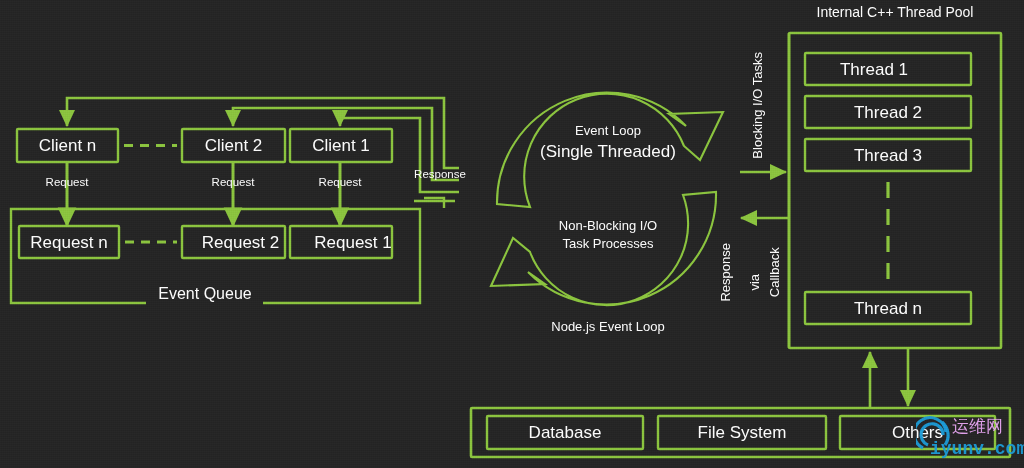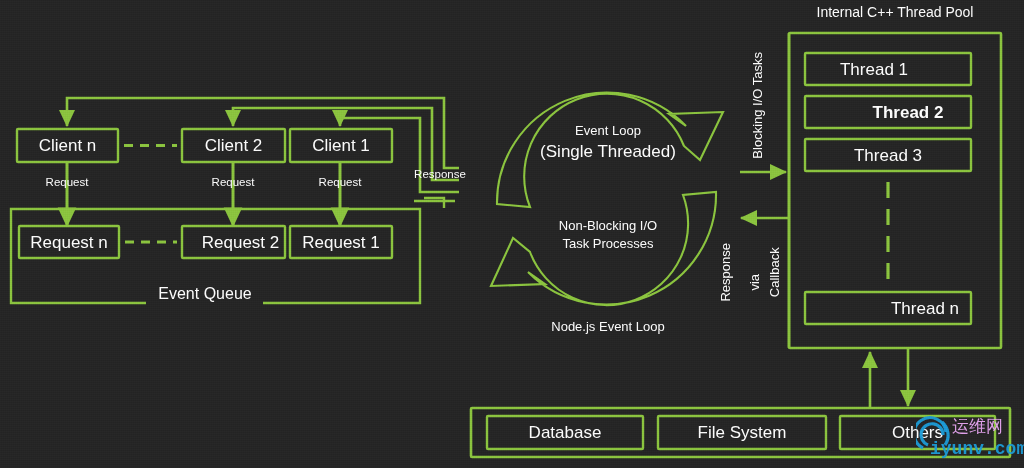--- a/index.html
+++ b/index.html
@@ -137,44 +137,44 @@
   <div class="lbl box-lbl" style="left:290px; top:136px; width:102px;">Client 1</div>
 
   <div class="lbl small-lbl" style="left:27px; top:176px; width:80px;">Request</div>
   <div class="lbl small-lbl" style="left:193px; top:176px; width:80px;">Request</div>
   <div class="lbl small-lbl" style="left:300px; top:176px; width:80px;">Request</div>
 
   <div class="lbl small-lbl" style="left:404px; top:168px; width:72px;">Response</div>
 
   <div class="lbl box-lbl" style="left:19px; top:233px; width:100px;">Request n</div>
   <div class="lbl box-lbl" style="left:184px; top:233px; width:113px;">Request 2</div>
-  <div class="lbl box-lbl" style="left:290px; top:233px; width:102px;">Request 1</div>
+  <div class="lbl box-lbl" style="left:290px; top:233px; width:102px;padding-left:12px;">Request 1</div>
 
   <div class="lbl" style="left:148px; top:285px; width:114px; font-size:16px;">Event Queue</div>
 
   <div class="lbl mid-lbl" style="left:528px; top:124px; width:160px; font-size:13px;">Event Loop</div>
   <div class="lbl mid-lbl" style="left:528px; top:142px; width:160px; font-size:17px;">(Single Threaded)</div>
 
   <div class="lbl mid-lbl" style="left:528px; top:219px; width:160px; font-size:13px;">Non-Blocking I/O</div>
   <div class="lbl mid-lbl" style="left:528px; top:237px; width:160px; font-size:13px;">Task Processes</div>
 
   <div class="lbl" style="left:528px; top:320px; width:160px; font-size:13px;">Node.js Event Loop</div>
 
   <div class="lbl vert" style="left:698px; top:98px; width:120px; font-size:13px; transform:rotate(-90deg);">Blocking I/O Tasks</div>
 
   <div class="lbl vert" style="left:676px; top:265px; width:100px; font-size:13px; transform:rotate(-90deg);">Response</div>
   <div class="lbl vert" style="left:705px; top:275px; width:100px; font-size:13px; transform:rotate(-90deg);">via</div>
   <div class="lbl vert" style="left:725px; top:265px; width:100px; font-size:13px; transform:rotate(-90deg);">Callback</div>
 
   <div class="lbl" style="left:789px; top:5px; width:212px; font-size:14px;">Internal C++ Thread Pool</div>
 
   <div class="lbl box-lbl" style="left:805px; top:60px; width:138px;">Thread 1</div>
-  <div class="lbl box-lbl" style="left:825px; top:103px; width:166px;font-weight:bold;">Thread 2</div>
+  <div class="lbl box-lbl" style="left:805px; top:103px; width:166px;">Thread 2</div>
   <div class="lbl box-lbl" style="left:805px; top:146px; width:166px;">Thread 3</div>
-  <div class="lbl box-lbl" style="left:805px; top:299px; width:166px;padding-left:37px;">Thread n</div>
+  <div class="lbl box-lbl" style="left:805px; top:299px; width:166px;">Thread n</div>
 
   <div class="lbl box-lbl" style="left:487px; top:423px; width:156px;">Database</div>
   <div class="lbl box-lbl" style="left:658px; top:423px; width:168px;">File System</div>
   <div class="lbl box-lbl" style="left:840px; top:423px; width:155px;">Others</div>
 
   <div class="wm" style="left:916px; top:412px; width:108px; height:56px;">
     <svg width="108" height="56" viewBox="0 0 108 56">
       <g fill="none" stroke="#1B9DD9" stroke-width="3.2" opacity="0.95">
         <path d="M7,36 A16,16 0 1 1 30,20"></path>
         <path d="M12,33 A11,11 0 1 1 27,23"></path>

